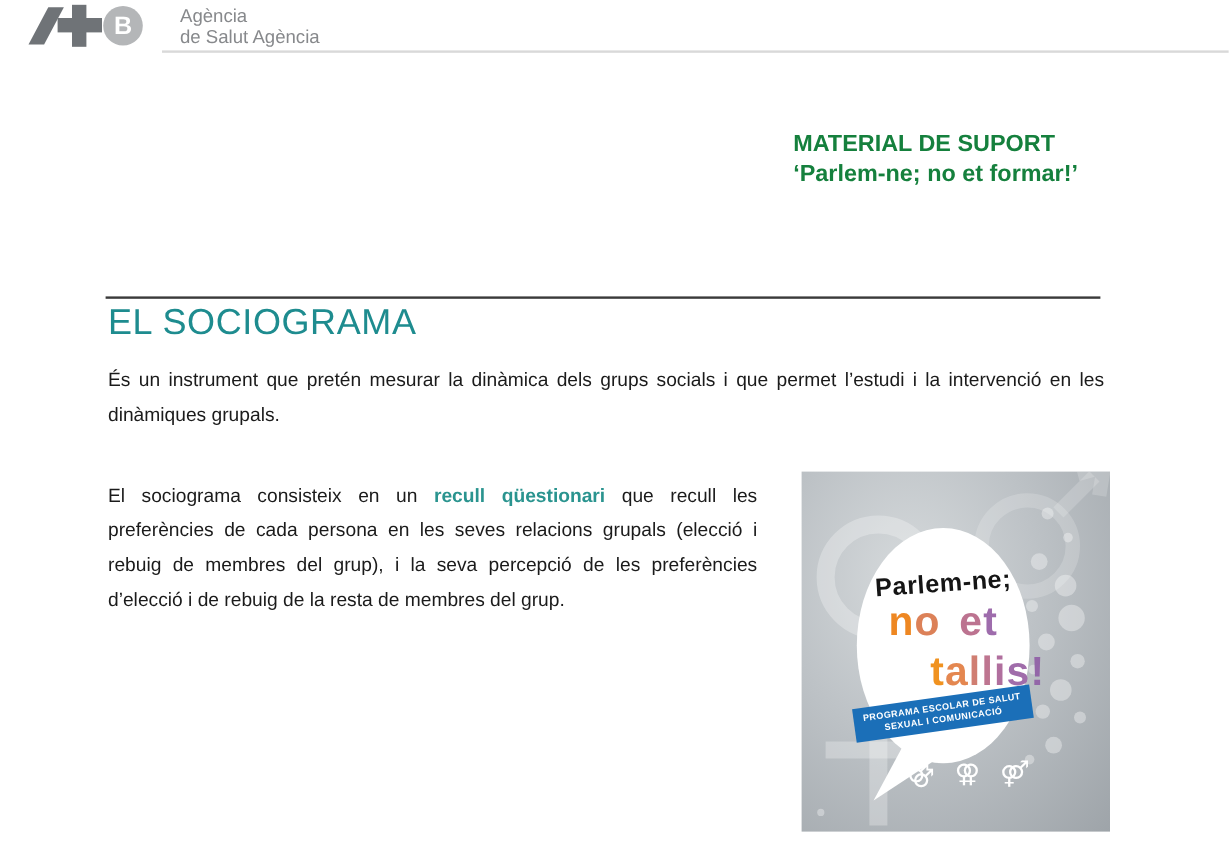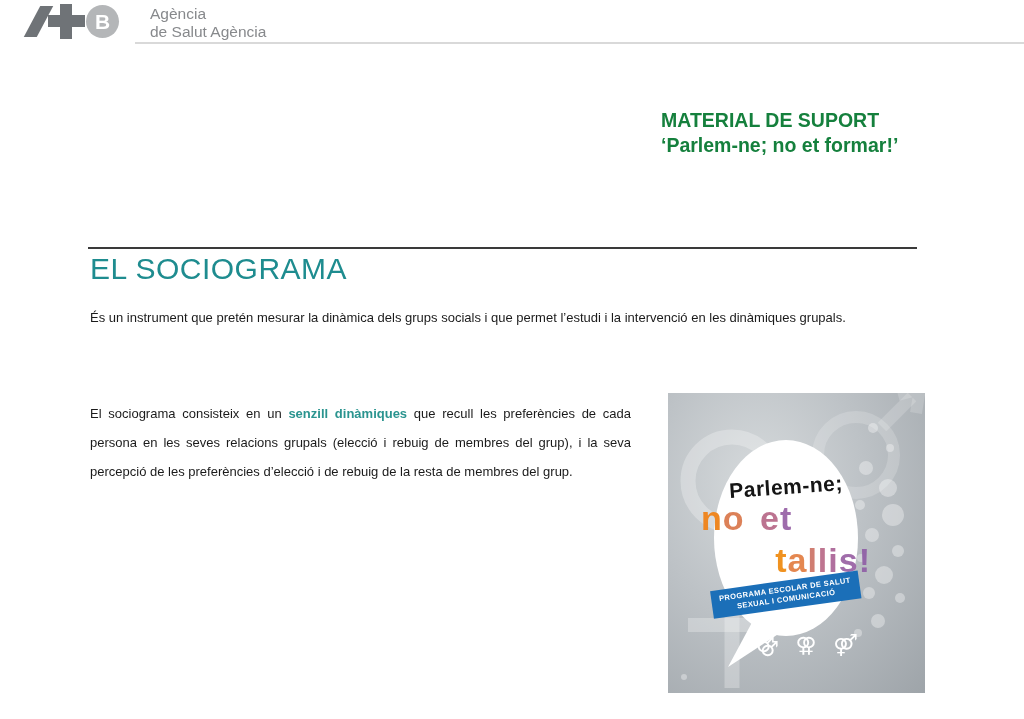--- a/index.html
+++ b/index.html
@@ -14,32 +14,32 @@
     color:#ffffff;font-weight:bold;font-size:21px;line-height:33px;text-align:center;z-index:0;}
   .logo-plus-v{position:absolute;left:38px;top:0px;width:12px;height:35px;background:#6f7377;z-index:1;}
   .logo-plus-h{position:absolute;left:26px;top:11px;width:37px;height:12px;background:#6f7377;z-index:1;}
   .logo-text{position:absolute;left:150px;top:5px;color:#87898c;font-size:15.5px;line-height:18px;}
   .header-rule{position:absolute;left:135px;top:42px;width:889px;height:2px;background:#d9d9d9;}
   .doc-title{position:absolute;left:661px;top:108px;font-weight:bold;font-size:19.5px;line-height:25px;color:#15803d;}
   
   .section-heading{position:absolute;left:90px;top:216px;font-size:30px;letter-spacing:.5px;color:#1e8c8f;margin-top:36px;}
   .heading-rule{position:absolute;left:88px;top:247px;width:829px;height:2px;background:#3a3a3a;}
   
-  .body-text{color:#1b1b1b;font-size:13px;line-height:29px;text-align:justify;}
+  .body-text{color:#1b1b1b;font-size:16px;line-height:29px;text-align:justify;}
   .para1{position:absolute;left:90px;top:303px;width:830px;}
   .left-col{position:absolute;left:90px;top:381px;width:541px;}
   .para3{margin-top:18px;}
   .teal{color:#2a948f;font-weight:bold;}
   
   .poster{position:absolute;left:668px;top:393px;width:257px;height:300px;overflow:hidden;
     background:radial-gradient(ellipse at 35% 30%, #d6dadc 0%, #bdc2c6 45%, #9ea4a9 100%);}
   .poster svg{position:absolute;left:0;top:0;}
   .bubble-line1{position:absolute;left:38px;top:82px;width:160px;text-align:center;
     font-weight:bold;font-size:21px;color:#151515;transform:rotate(-4deg);letter-spacing:.5px;}
-  .bubble-line2{position:absolute;left:33px;top:106px;width:170px;
+  .bubble-line2{position:absolute;left:33px;top:106px;width:170px;text-align:center;
     font-weight:bold;font-size:34px;letter-spacing:1px;word-spacing:5px;}
   .bubble-line3{position:absolute;left:33px;top:148px;width:170px;text-align:right;
     font-weight:bold;font-size:34px;letter-spacing:1px;}
   .ribbon{position:absolute;left:44px;top:198px;background:#1b6fb8;color:#ffffff;
     padding:4px 8px;transform:rotate(-8deg);transform-origin:left center;text-align:center;
     font-weight:bold;font-size:7.5px;line-height:10px;letter-spacing:.4px;}
   .gender-symbols{position:absolute;left:88px;top:240px;color:#ffffff;font-size:21px;
     letter-spacing:5px;font-family:"DejaVu Sans",sans-serif;}
 </style>
 </head>
@@ -63,21 +63,21 @@
     <div>MATERIAL DE SUPORT</div>
     <div>‘Parlem-ne; no et formar!’</div>
   </div>
 
   <div class="section-heading">EL SOCIOGRAMA</div>
   <div class="heading-rule"></div>
 
   <div class="body-text para1">És un instrument que pretén mesurar la dinàmica dels grups socials i que permet l’estudi i la intervenció en les dinàmiques grupals.</div>
 
   <div class="left-col">
-    <div class="body-text para3"><span>El sociograma consisteix en un </span><span class="teal">senzill dinàmiques</span><span> que recull les preferències de cada persona en les seves relacions grupals (elecció i rebuig de membres del grup), i la seva percepció de les preferències d’elecció i de rebuig de la resta de membres del grup.</span></div>
+    <div class="body-text para3"><span>El sociograma consisteix en un </span><span class="teal">recull qüestionari</span><span> que recull les preferències de cada persona en les seves relacions grupals (elecció i rebuig de membres del grup), i la seva percepció de les preferències d’elecció i de rebuig de la resta de membres del grup.</span></div>
   </div>
 
   <div class="poster">
     <svg width="257" height="300" viewBox="0 0 257 300">
 
       <g stroke="rgba(255,255,255,0.28)" fill="none">
         <circle cx="64" cy="88" r="44" stroke-width="15"></circle>
         <line x1="64" y1="132" x2="64" y2="295" stroke-width="15"></line>
         <line x1="20" y1="232" x2="108" y2="232" stroke-width="14"></line>
       </g>

